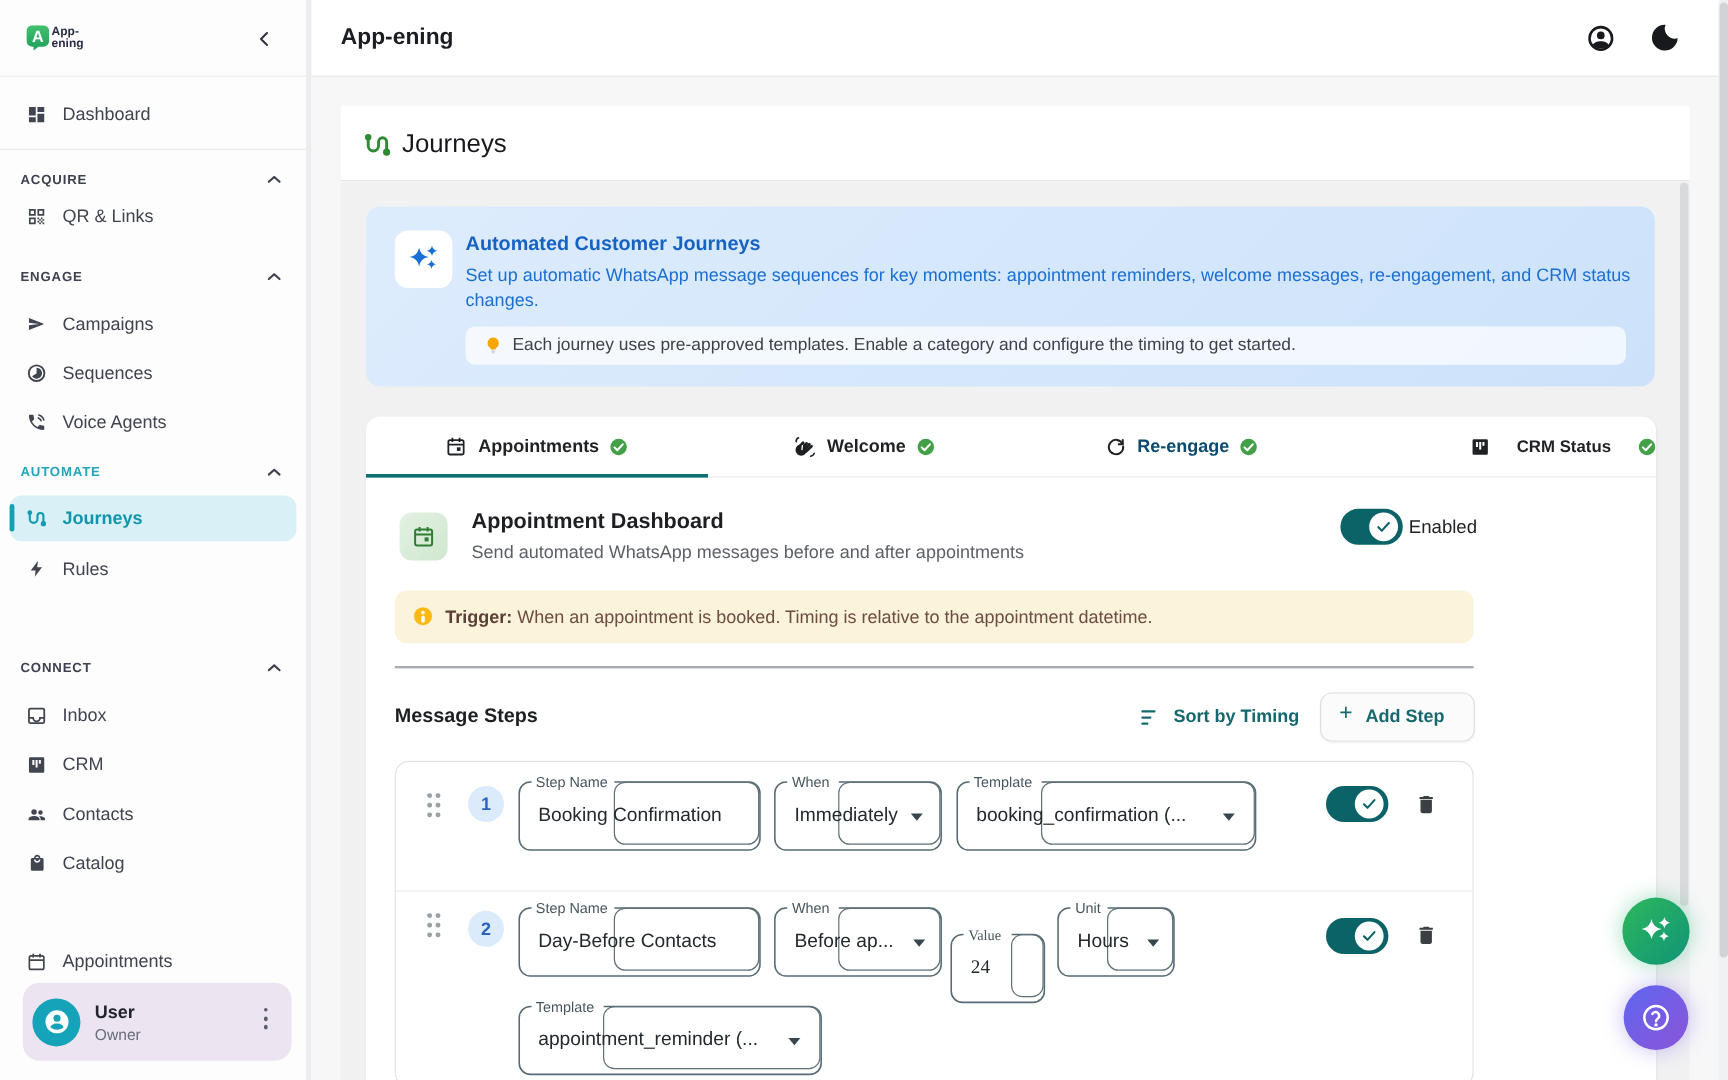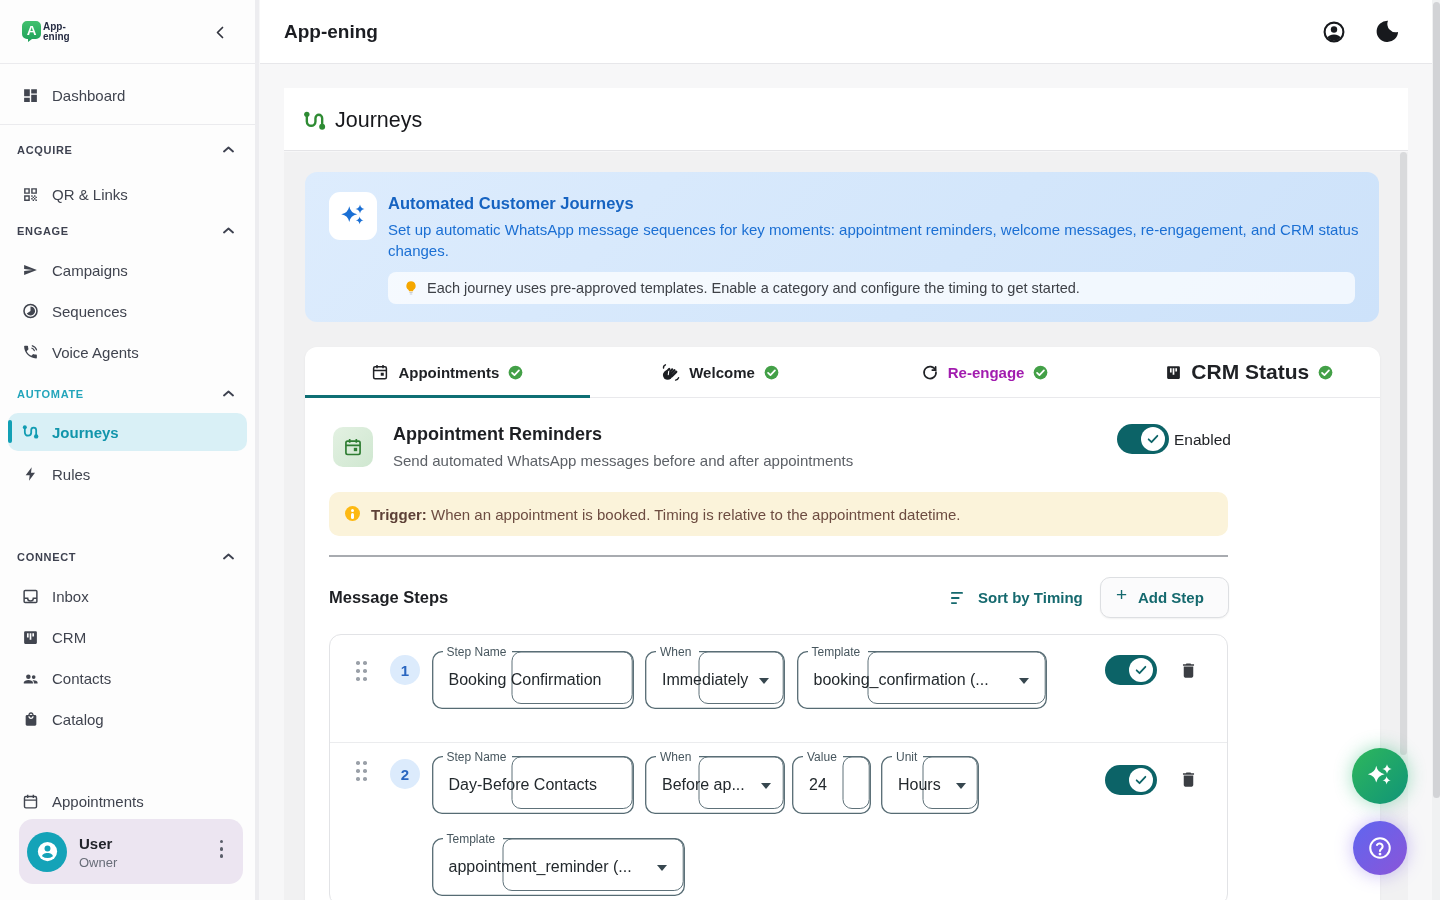--- a/index.html
+++ b/index.html
@@ -47,21 +47,21 @@
     <span class="lbl">Dashboard</span>
   </div>
   <div class="abs" style="left:0; top:124px; width:259px; height:1px; background:#ebebee;"></div>
 
   <div class="sechead" style="top:142px;">
       <span class="t">ACQUIRE</span>
       <svg width="11" height="7" viewBox="0 0 11 7" fill="none" stroke="#3e4250" stroke-width="1.8" stroke-linecap="round" stroke-linejoin="round">
         <path d="M1 5.5 L5.5 1.5 L10 5.5"></path>
       </svg>
     </div>
-  <div class="navitem" style="top:174px;padding-left:16px;">
+  <div class="navitem" style="top:160px;padding-left:16px;">
     <span class="ic">
         <svg width="17" height="17" viewBox="0 0 24 24" fill="#41454f">
           <path d="M3 11h8V3H3v8zm2-6h4v4H5V5zM3 21h8v-8H3v8zm2-6h4v4H5v-4zM13 3v8h8V3h-8zm6 6h-4V5h4v4zM13 13h2v2h-2zM15 15h2v2h-2zM13 17h2v2h-2zM17 13h2v2h-2zM19 15h2v2h-2zM17 17h2v2h-2zM15 19h2v2h-2zM19 19h2v2h-2z"></path>
         </svg>
       </span>
     <span class="lbl">QR &amp; Links</span>
   </div>
 
   <div class="sechead" style="top:223px;">
       <span class="t">ENGAGE</span>
@@ -258,51 +258,51 @@
         </g>
         <path d="M9.7 10.6 L9.2 14.8" stroke="#fff" stroke-width="1.4" stroke-linecap="round" fill="none"></path>
         <path d="M3.2 6.4 C2.9 4.7 4 3 5.6 2.3 M18.4 21.7 C20.1 21.4 21.6 20.2 22.2 18.6" fill="none" stroke="#1c1e22" stroke-width="1.7" stroke-linecap="round"></path>
       </svg>
       <span>Welcome</span>
       <svg width="15" height="15" viewBox="0 0 24 24">
         <circle cx="12" cy="12" r="11" fill="#43a047"></circle>
         <path d="M6.5 12.5 L10.3 16.3 L17.5 8.5" fill="none" stroke="#fff" stroke-width="2.8" stroke-linecap="round" stroke-linejoin="round"></path>
       </svg>
     </div>
-    <div style="flex: 1 1 0px; display: flex; align-items: center; justify-content: center; gap: 9px; font-size: 15px; font-weight: 700; color: #a21caf;">
+    <div style="flex: 1 1 0px; display: flex; align-items: center; justify-content: center; gap: 9px; font-size: 15px; font-weight: 700; color: #0c4a6e;">
       <svg width="18" height="18" viewBox="0 0 24 24" fill="none" stroke="#202226" stroke-width="2.2" stroke-linecap="round">
         <path d="M19.5 5 V9.5 H15"></path>
         <path d="M19.3 9.4 A8 8 0 1 0 20 12"></path>
       </svg>
       <span>Re-engage</span>
       <svg width="15" height="15" viewBox="0 0 24 24">
         <circle cx="12" cy="12" r="11" fill="#43a047"></circle>
         <path d="M6.5 12.5 L10.3 16.3 L17.5 8.5" fill="none" stroke="#fff" stroke-width="2.8" stroke-linecap="round" stroke-linejoin="round"></path>
       </svg>
     </div>
-    <div style="flex: 0.97 1 0px; display: flex; align-items: center; justify-content: center; gap: 9px; font-size: 21px; font-weight: 700; color: rgb(31, 33, 37);">
+    <div style="flex: 0.97 1 0px; display: flex; align-items: center; justify-content: flex-end; gap: 22px; font-size: 14px; font-weight: 700; color: rgb(31, 33, 37);">
       <svg width="17" height="17" viewBox="0 0 24 24" fill="#202226">
         <path d="M4.5 3 h15 a1.5 1.5 0 0 1 1.5 1.5 v15 a1.5 1.5 0 0 1 -1.5 1.5 h-15 a1.5 1.5 0 0 1 -1.5 -1.5 v-15 a1.5 1.5 0 0 1 1.5 -1.5 z M7 6 v6 h2.4 V6z M10.8 6 v9 h2.4 V6z M14.6 6 v4.5 h2.4 V6z" fill-rule="evenodd"></path>
       </svg>
       <span>CRM Status</span>
       <svg width="15" height="15" viewBox="0 0 24 24">
         <circle cx="12" cy="12" r="11" fill="#43a047"></circle>
         <path d="M6.5 12.5 L10.3 16.3 L17.5 8.5" fill="none" stroke="#fff" stroke-width="2.8" stroke-linecap="round" stroke-linejoin="round"></path>
       </svg>
     </div>
   </div>
 <div class="abs" style="left:305px; top:395px; width:285px; height:3px; background:#0e6f74;"></div>
 
 <div class="abs" style="left:333px; top:427px; width:40px; height:40px; border-radius:10px; background:linear-gradient(135deg,#e3f1e2,#cfe7d0);"></div>
 <svg class="abs" style="left:343px; top:437px;" width="20" height="20" viewBox="0 0 24 24" fill="none" stroke="#2e7d32" stroke-width="2">
     <rect x="3.5" y="5" width="17" height="16" rx="2"></rect>
     <path d="M3.5 10 h17 M8 2.5 V7 M16 2.5 V7"></path>
     <rect x="13" y="13" width="4" height="4" fill="#2e7d32" stroke="none"></rect>
   </svg>
-<div class="abs" style="left:393px; top:424px; font-size:18px; font-weight:700; color:#1d1f23;">Appointment Reminders</div>
+<div class="abs" style="left:393px; top:424px; font-size:18px; font-weight:700; color:#1d1f23;">Appointment Dashboard</div>
 <div class="abs" style="left:393px; top:452px; font-size:15px; color:#5d6167;">Send automated WhatsApp messages before and after appointments</div>
 
 <div class="abs" style="left:1117px; top:424px; width:52px; height:30px; border-radius:15px; background:#0c6367;"></div>
 <div class="abs" style="left:1141px; top:427px; width:24px; height:24px; border-radius:50%; background:#fff;"></div>
 <svg class="abs" style="left:1146px; top:432px;" width="14" height="14" viewBox="0 0 24 24" fill="none" stroke="#0c6367" stroke-width="3" stroke-linecap="round" stroke-linejoin="round">
     <path d="M4.5 12.5 L9.5 17.5 L19.5 6.5"></path>
   </svg>
 <div class="abs" style="left:1174px; top:431px; font-size:15.5px; color:#212327;">Enabled</div>
 
 <div class="abs" style="left:329px; top:492px; width:899px; height:44px; background:#fbf3da; border-radius:10px;"></div>
@@ -388,21 +388,21 @@
   </div>
     <div class="abs" style="left:645px; top:756px; width:140px; height:58px;">
     <svg width="140" height="58" style="position:absolute; left:0; top:0; overflow:visible;">
       <path d="M 54 0.7 L 130 0.7 A 9.3 9.3 0 0 1 139.3 10 L 139.3 48 A 9.3 9.3 0 0 1 130 57.3 L 10 57.3 A 9.3 9.3 0 0 1 0.7 48 L 0.7 10 A 9.3 9.3 0 0 1 10 0.7 L 11 0.7" fill="none" stroke="#566b73" stroke-width="1.3"></path>
       <rect x="54" y="0.9" width="84.19999999999999" height="51.6" rx="9" fill="none" stroke="#5e7179" stroke-width="1"></rect>
     </svg>
     <div style="position:absolute; left:15px; top:-6px; font-size:12px; color:#47565e; white-space:nowrap;">When</div>
     <div style="position:absolute; left:17px; top:20px; font-size:16px; color:#23292d; white-space:nowrap;">Before ap...</div>
     <div style="position:absolute; right:14px; top:26.5px; width:0; height:0; border-left:5.5px solid transparent; border-right:5.5px solid transparent; border-top:6.5px solid #37474f;"></div>
   </div>
-    <div class="abs" style="left:792px; top:756px; width:69px; height:58px;">
+    <div class="abs" style="left:792px; top:778px; width:69px; height:58px;font-family:Liberation Serif, serif;">
     <svg width="79" height="58" style="position:absolute; left:0; top:0; overflow:visible;">
       <path d="M 51 0.7 L 69 0.7 A 9.3 9.3 0 0 1 78.3 10 L 78.3 48 A 9.3 9.3 0 0 1 69 57.3 L 10 57.3 A 9.3 9.3 0 0 1 0.7 48 L 0.7 10 A 9.3 9.3 0 0 1 10 0.7 L 11 0.7" fill="none" stroke="#566b73" stroke-width="1.3"></path>
       <rect x="51" y="0.9" width="26.200000000000003" height="51.6" rx="9" fill="none" stroke="#5e7179" stroke-width="1"></rect>
     </svg>
     <div style="position:absolute; left:15px; top:-6px; font-size:12px; color:#47565e; white-space:nowrap;">Value</div>
     <div style="position:absolute; left:17px; top:20px; font-size:16px; color:#23292d; white-space:nowrap;">24</div>
 
   </div>
     <div class="abs" style="left:881px; top:756px; width:98px; height:58px;">
     <svg width="98" height="58" style="position:absolute; left:0; top:0; overflow:visible;">

